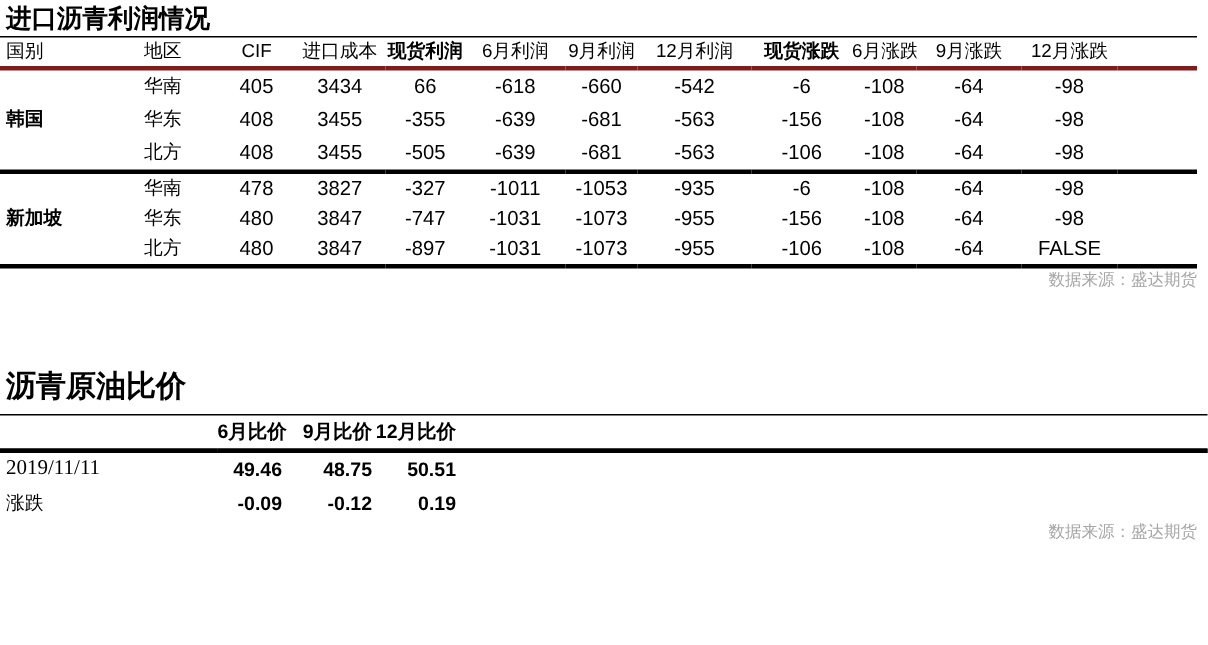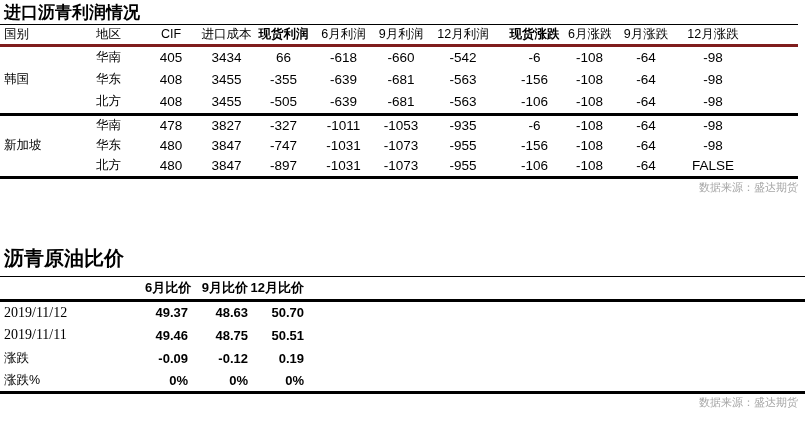--- a/index.html
+++ b/index.html
@@ -34,21 +34,21 @@
   #t1 th.c0 { padding-left:4px; }
   #t1 th.c1 { padding-left:8px; }
   #t1 td {
     font-size:13.5px; text-align:center;
     white-space:nowrap; overflow:hidden;
   }
   #t1 tr.g0 { height:23px; }
   #t1 tr.g1 { height:21px; }
   #t1 tr.sec-end td { border-bottom:3px solid #000;margin-left:36px; }
   #t1 td.cend { border-bottom:3px solid #000; }
-  #t1 td.country { text-align:left; padding-left:4px; vertical-align:middle; font-size:12.5px; }
+  #t1 td.country { text-align:left; padding-left:4px; vertical-align:middle; font-size:12.5px;font-weight:bold; }
   #t1 td.region  { text-align:left; padding-left:8px; font-size:12.5px; }
 
   .src {
     width:798px; margin-top:2px;
     text-align:right;
     font-size:11px; line-height:13px; height:13px;
     color:#a6a6a6;
     white-space:nowrap;
   }
 
@@ -223,45 +223,31 @@
       <tr id="t2-head">
           <th class="l"></th>
           <th>6月比价</th>
           <th>9月比价</th>
           <th>12月比价</th>
           <th></th>
         </tr>
     </thead>
     <tbody id="t2-body">
         <tr class="r">
-          <td class="lab date">2019/11/12</td>
-          <td class="val">49.37</td>
-          <td class="val">48.63</td>
-          <td class="val">50.70</td>
-          <td></td>
-        </tr>
-        <tr class="r">
           <td class="lab date">2019/11/11</td>
           <td class="val">49.46</td>
           <td class="val">48.75</td>
           <td class="val">50.51</td>
           <td></td>
         </tr>
         <tr class="r">
           <td class="lab">涨跌</td>
           <td class="val">-0.09</td>
           <td class="val">-0.12</td>
           <td class="val">0.19</td>
           <td></td>
         </tr>
-        <tr class="r last">
-          <td class="lab">涨跌%</td>
-          <td class="val">0%</td>
-          <td class="val">0%</td>
-          <td class="val">0%</td>
-          <td></td>
-        </tr>
       </tbody>
   </table>
 
   <div class="src">数据来源：盛达期货</div>
 
 </div>
 
 </body></html>

